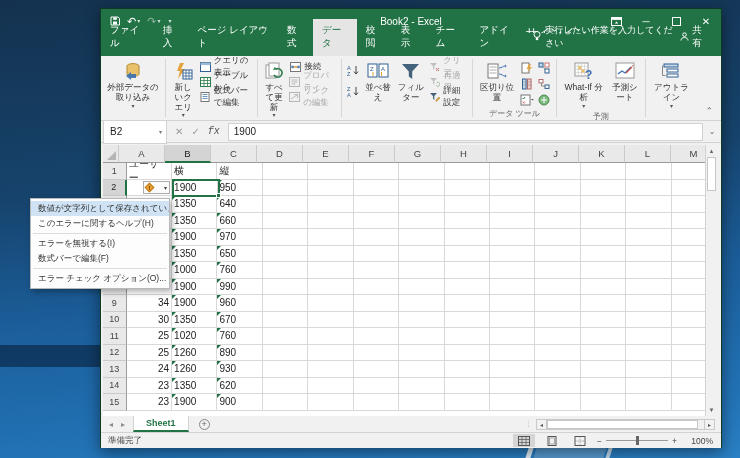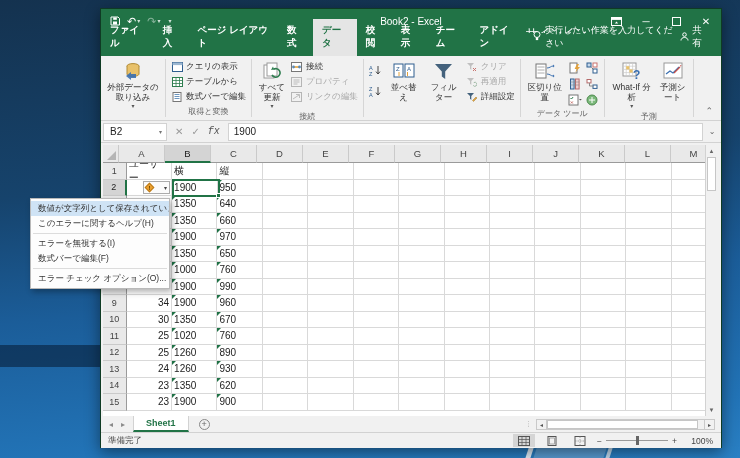--- a/index.html
+++ b/index.html
@@ -55,21 +55,21 @@
   .sbtn.dis { color:#a8a8a8; }
   .sbtn .sic { width:12px; height:12px; display:flex; align-items:center; justify-content:center; }
   .sortstack { display:flex; flex-direction:column; justify-content:center; gap:3px; padding:4px 2px 0;}
   .dtools { display:grid; grid-template-columns:16px 16px; grid-auto-rows:15px; gap:1px; padding-top:3px; margin-left:2px;}
   .dtools .sic { width:14px; height:13px; display:flex; align-items:center; justify-content:center; font-size:9px;}
   .collapse { margin-left:auto; align-self:flex-end; padding:0 8px 4px; color:#666; font-size:9px; }
 
   
   .fbar { position:absolute; left:0; top:112px; width:100%; height:22px; background:#f1f1f1;
     display:flex; align-items:center; border-bottom:1px solid #d2d2d2; }
-  .namebox { width:64px; height:18px; margin-left:2px; background:#fff; border:1px solid #d2d2d2;
+  .namebox { width:64px; height:24px; margin-left:2px; background:#fff; border:1px solid #d2d2d2;
     font-size:10px; color:#222; display:flex; align-items:center; padding-left:6px; }
   .namebox .dd { margin-left:auto; font-size:6px; color:#777; padding-right:4px; }
   .fxicons { display:flex; align-items:center; gap:8px; padding:0 8px; color:#9a9a9a; font-size:10px; }
   .fxicons .fx { font-style:italic; font-family:Liberation Mono, monospace; color:#555; }
   .ffield { flex:1; height:18px; background:#fff; border:1px solid #d2d2d2; font-size:10px; color:#222;
     display:flex; align-items:center; padding-left:5px; }
   .fexp { width:18px; text-align:center; color:#666; font-size:8px; }
 
   
   .grid { position:absolute; left:2px; top:136px; width:614px; height:271px; background:#fff; overflow:hidden; }
@@ -180,21 +180,21 @@
         <span class="wbtn">
             <svg width="9" height="9" viewBox="0 0 9 9">
               <rect x="0.5" y="0.5" width="8" height="8" fill="none" stroke="#fff"></rect>
             </svg>
           </span>
         <span class="wbtn">✕</span>
       </div>
     </div>
 
     <div class="tabrow">
-      <div style="display:flex; align-items:flex-end;font-weight:bold;">
+      <div style="display:flex; align-items:flex-end;">
           <div class="tab">ファイル</div>
           <div class="tab">挿入</div>
           <div class="tab">ページ レイアウト</div>
           <div class="tab">数式</div>
           <div class="tab active">データ</div>
           <div class="tab">校閲</div>
           <div class="tab">表示</div>
           <div class="tab">チーム</div>
           <div class="tab">アドイン</div>
         </div>
@@ -226,20 +226,31 @@
               </svg>
             </span>
           <span>外部データの取り込み</span>
           <span class="dd">▾</span>
         </div>
       </div>
       <div class="gsep"></div>
 
       <div class="rgroup">
         <div class="grow-body">
+          <div class="bigbtn" style="width:38px">
+            <span class="bic">
+                <svg width="19" height="19" viewBox="0 0 19 19">
+                  <path d="M6 1l-3 8h3l-2 8 7-10H7l3-6z" fill="#e3a23c"></path>
+                  <rect x="9" y="8" width="9" height="9" fill="#fff" stroke="#2f5e8f"></rect>
+                  <path d="M9 11h9M9 14h9M12 8v9M15 8v9" stroke="#2f5e8f" stroke-width=".8"></path>
+                </svg>
+              </span>
+            <span>新しいクエリ</span>
+            <span class="dd">▾</span>
+          </div>
           <div class="smallcol">
             <div class="sbtn">
               <span class="sic">
                   <svg width="11" height="10" viewBox="0 0 11 10">
                     <rect x="0.5" y="0.5" width="10" height="9" fill="#fff" stroke="#2f5e8f"></rect>
                     <rect x="0.5" y="0.5" width="10" height="2.6" fill="#9db8d2"></rect>
                   </svg>
                 </span>
               <span>クエリの表示</span>
             </div>
@@ -470,20 +481,36 @@
                   <path d="M17 3l1.6 0.4-1 1.4z" fill="#c9504a"></path>
                 </svg>
               </span>
             <span>予測シート</span>
           </div>
         </div>
         <div class="glabel">予測</div>
       </div>
       <div class="gsep"></div>
 
+      <div class="rgroup">
+        <div class="grow-body">
+          <div class="bigbtn" style="width:46px">
+            <span class="bic">
+                <svg width="20" height="18" viewBox="0 0 20 18">
+                  <rect x="3" y="2" width="14" height="3" fill="#c6d9ec" stroke="#2f5e8f"></rect>
+                  <rect x="6" y="7" width="11" height="3" fill="#fff" stroke="#2f5e8f"></rect>
+                  <rect x="6" y="12" width="11" height="3" fill="#fff" stroke="#2f5e8f"></rect>
+                  <path d="M1.5 3.5v10h3" fill="none" stroke="#888"></path>
+                </svg>
+              </span>
+            <span>アウトライン</span>
+            <span class="dd">▾</span>
+          </div>
+        </div>
+      </div>
 
       <div class="collapse">⌃</div>
     </div>
 
     <div class="fbar">
       <div class="namebox">
         <span>B2</span>
         <span class="dd">▾</span>
       </div>
       <div class="fxicons">

